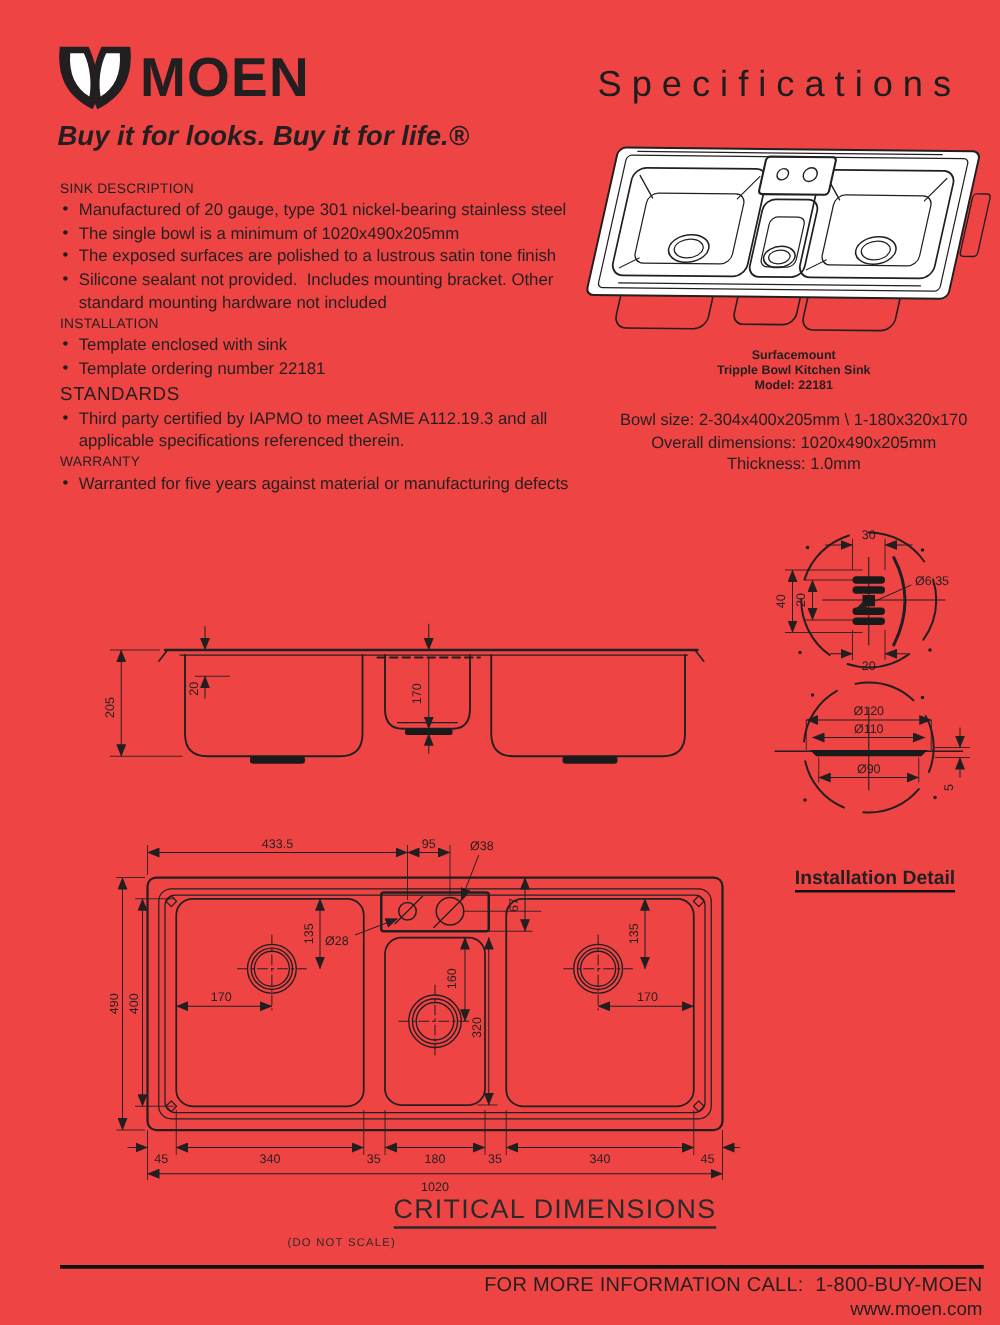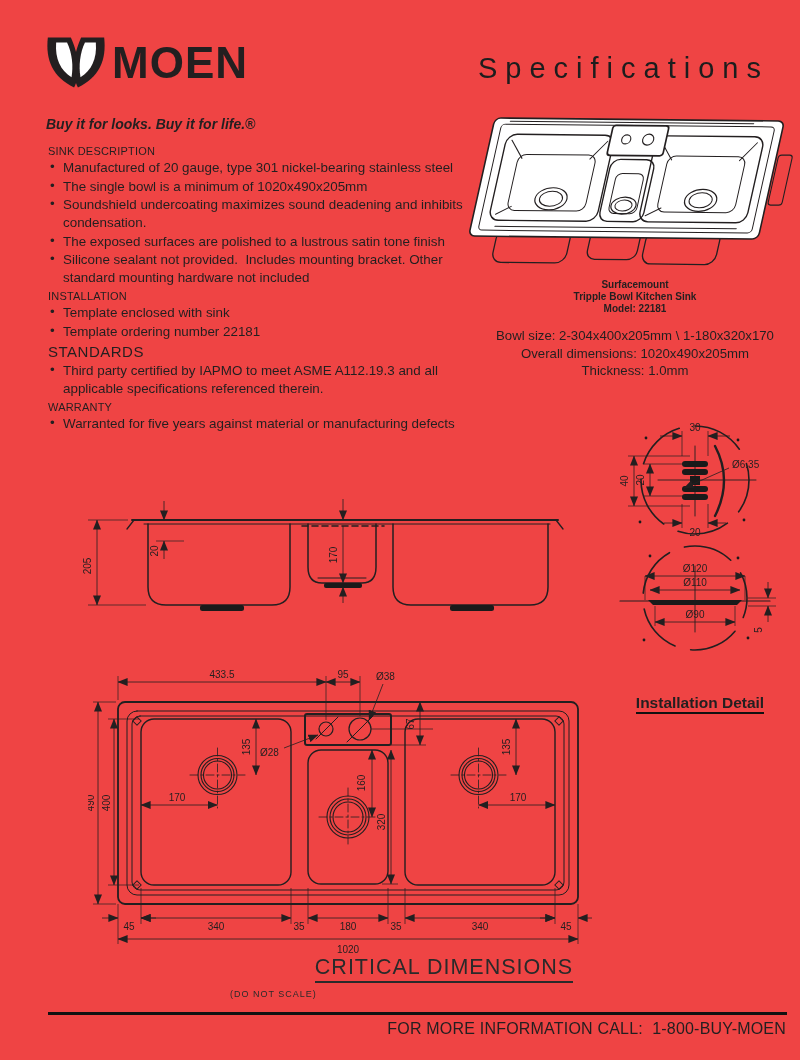--- a/index.html
+++ b/index.html
@@ -1,21 +1,21 @@
 <!DOCTYPE html>
 <html><head>
 <meta charset="utf-8">
 <style>
   html,body{margin:0;padding:0;background:#e8e8e8;}
   .page{position:relative;width:800px;height:1060px;background:#ef4444;margin:0 auto;
         font-family:"Liberation Sans",sans-serif;color:#231f20;overflow:hidden;}
   
   .logo-icon{position:absolute;left:44px;top:36px;}
   .logo-word{position:absolute;left:112px;top:38px;font-size:44px;font-weight:800;letter-spacing:1px;color:#231f20;}
-  .tagline{position:absolute;left:46px;top:96px;font-size:14px;font-style:italic;font-weight:700;color:#231f20;margin-top:20px;}
+  .tagline{position:absolute;left:46px;top:96px;font-size:22px;font-style:italic;font-weight:700;color:#231f20;}
   .spec-title{position:absolute;left:478px;top:52px;width:320px;font-size:29px;font-weight:400;letter-spacing:8px;color:#1d1d1d;white-space:nowrap;}
   
   .textcol{position:absolute;left:48px;top:142px;width:436px;}
   .textcol h3{margin:3px 0 2px 0;font-size:11px;font-weight:400;letter-spacing:.2px;}
   .textcol h3.light{font-weight:400;font-size:15px;letter-spacing:.5px;}
   .textcol ul{margin:0;padding:0;list-style:none;}
   .textcol li{position:relative;padding-left:15px;font-size:13.4px;line-height:1.32;margin:0 0 1px 0;}
   .textcol li::before{content:"•";position:absolute;left:2px;top:-1px;}
   
   .product{position:absolute;left:470px;top:279px;width:330px;text-align:center;}
@@ -103,21 +103,20 @@
 
       <line x1="24" y1="108" x2="266" y2="108" stroke-width="1"></line>
     </g>
   </svg>
 
   <div class="textcol">
     <h3>SINK DESCRIPTION</h3>
     <ul>
       <li>Manufactured of 20 gauge, type 301 nickel-bearing stainless steel</li>
       <li>The single bowl is a minimum of 1020x490x205mm</li>
-      <li>Soundshield undercoating maximizes sound deadening and inhibits condensation.</li>
       <li>The exposed surfaces are polished to a lustrous satin tone finish</li>
       <li>Silicone sealant not provided.&nbsp; Includes mounting bracket. Other standard mounting hardware not included</li>
     </ul>
     <h3>INSTALLATION</h3>
     <ul>
       <li>Template enclosed with sink</li>
       <li>Template ordering number 22181</li>
     </ul>
     <h3 class="light">STANDARDS</h3>
     <ul>
@@ -355,15 +354,16 @@
   </svg>
 
   <div class="crit-title">
     <span>CRITICAL DIMENSIONS</span>
   </div>
   <div class="crit-sub">(DO NOT SCALE)</div>
 
   <div class="footer-rule"></div>
   <div class="footer-text">
     <div class="l1">FOR MORE INFORMATION CALL:&nbsp; 1-800-BUY-MOEN</div>
+    <div class="l2">www.moen.com</div>
   </div>
 
 </div>
 
 </body></html>

